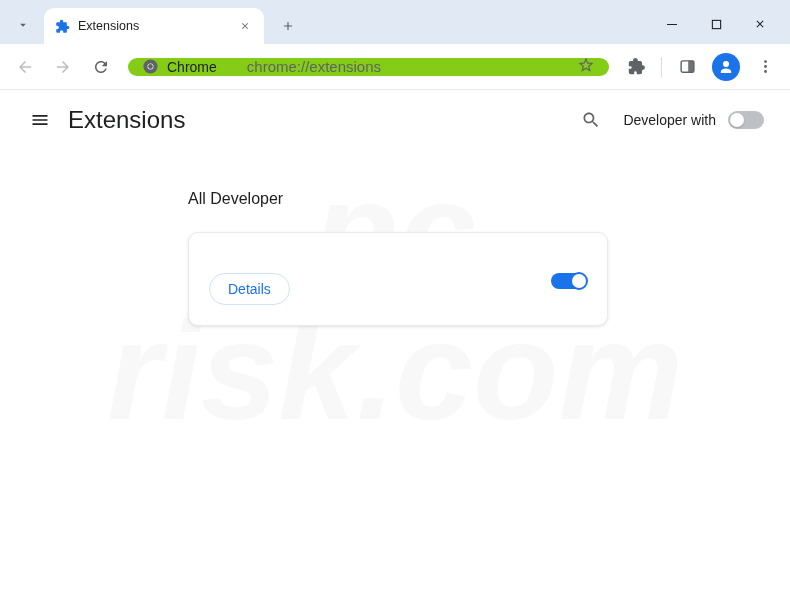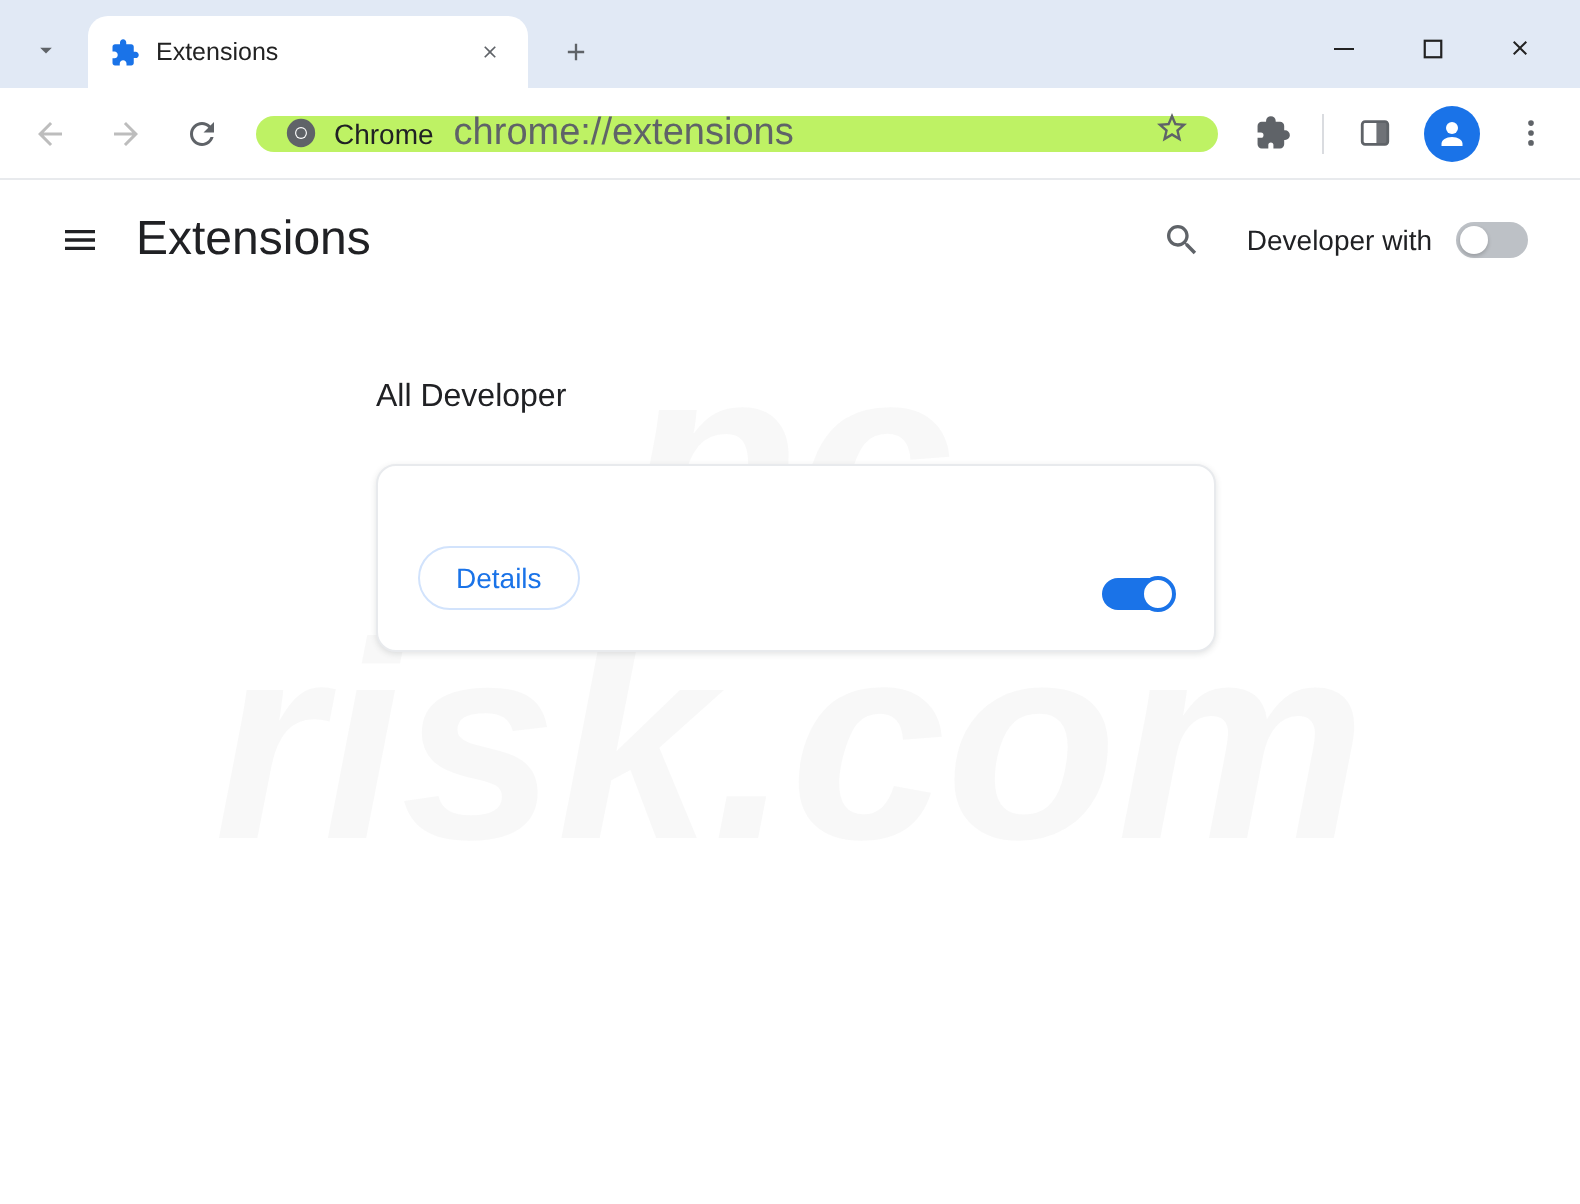--- a/index.html
+++ b/index.html
@@ -13,24 +13,24 @@
     .tab-title { font-size: 12.5px; color: #222; flex: 1; }
     .tab-close { width: 18px; height: 18px; display: flex; align-items: center; justify-content: center; border-radius: 50%; cursor: pointer; color: #5f6368; }
     .new-tab { width: 28px; height: 28px; display: flex; align-items: center; justify-content: center; margin-left: 10px; margin-bottom: 4px; cursor: pointer; color: #5f6368; border-radius: 50%; }
     .window-controls { margin-left: auto; display: flex; margin-bottom: 4px; }
     .win-btn { width: 44px; height: 32px; display: flex; align-items: center; justify-content: center; cursor: pointer; color: #222; }
     
     
     .toolbar { height: 46px; background: #fff; border-bottom: 1px solid #e8eaed; display: flex; align-items: center; padding: 0 8px; gap: 4px; }
     .nav-btn { width: 34px; height: 34px; display: flex; align-items: center; justify-content: center; border-radius: 50%; cursor: pointer; color: #5f6368; }
     .nav-btn.disabled { color: #bdbdbd; }
-    .omnibox { flex: 1; height: 18px; background: #bef264; border-radius: 17px; display: flex; align-items: center; padding: 0 14px; margin: 0 6px; }
+    .omnibox { flex: 1; height: 18px; background: #84cc16; border-radius: 17px; display: flex; align-items: center; padding: 0 14px; margin: 0 6px; }
     .omnibox-icon { display: flex; align-items: center; margin-right: 8px; }
     .omnibox-label { font-size: 14px; color: #202124; margin-right: 10px; }
-    .omnibox-url { font-size: 19px; color: #5f6368; flex: 1; }
+    .omnibox-url { font-size: 15px; color: #5f6368; flex: 1; margin-left: 20px; }
     .omnibox-star { color: #5f6368; cursor: pointer; }
     .toolbar-icon { width: 34px; height: 34px; display: flex; align-items: center; justify-content: center; border-radius: 50%; cursor: pointer; color: #5f6368; }
     .divider { width: 1px; height: 20px; background: #dadce0; margin: 0 4px; }
     .profile-icon { width: 28px; height: 28px; border-radius: 50%; background: #1a73e8; display: flex; align-items: center; justify-content: center; margin: 0 4px; cursor: pointer; }
     
     
     .page-header { height: 60px; display: flex; align-items: center; padding: 0 20px; }
     .menu-btn { width: 40px; height: 40px; display: flex; align-items: center; justify-content: center; cursor: pointer; color: #202124; }
     .page-title { font-size: 24px; font-weight: 500; color: #202124; margin-left: 8px; }
     .header-spacer { flex: 1; }
@@ -41,21 +41,21 @@
     
     .content { padding: 40px 60px; }
     .section-title { font-size: 16px; font-weight: 500; color: #202124; margin-left: 128px; margin-bottom: 24px; }
     
     .ext-card { width: 420px; margin-left: 128px; background: #fff; border: 1px solid #e8eaed; border-radius: 10px; box-shadow: 0 1px 3px rgba(60,64,67,0.15); padding: 20px; }
     .ext-top { display: flex; gap: 18px; }
     .ext-icon { width: 40px; height: 40px; flex-shrink: 0; display: flex; align-items: center; justify-content: center; }
     .ext-info { flex: 1; }
     .ext-name { font-size: 14.5px; color: #202124; margin-bottom: 8px; }
     .ext-desc { font-size: 13.5px; color: #5f6368; line-height: 1.5; }
-    .ext-actions { display: flex; align-items: flex-end; margin-top: 20px; gap: 20px; }
+    .ext-actions { display: flex; align-items: flex-start; margin-top: 20px; gap: 20px; }
     .pill-btn { border: 1px solid #d2e3fc; color: #1a73e8; background: #fff; font-size: 14px; padding: 7px 18px; border-radius: 20px; cursor: pointer; font-weight: 500; }
     .ext-spacer { flex: 1; }
     .ext-toggle { width: 36px; height: 16px; background: #1a73e8; border-radius: 8px; position: relative; cursor: pointer; }
     .ext-toggle-knob { width: 18px; height: 18px; background: #fff; border-radius: 50%; position: absolute; top: -1px; right: -1px; border: 2px solid #1a73e8; box-sizing: border-box; }
     
     
     .watermark { position: absolute; top: 50%; left: 50%; transform: translate(-50%, -50%); font-size: 140px; font-weight: 700; color: rgba(200,200,200,0.12); pointer-events: none; z-index: -1; white-space: nowrap; line-height: 1; text-align: center; font-style: italic; }
   </style>
 </head>
 <body>

